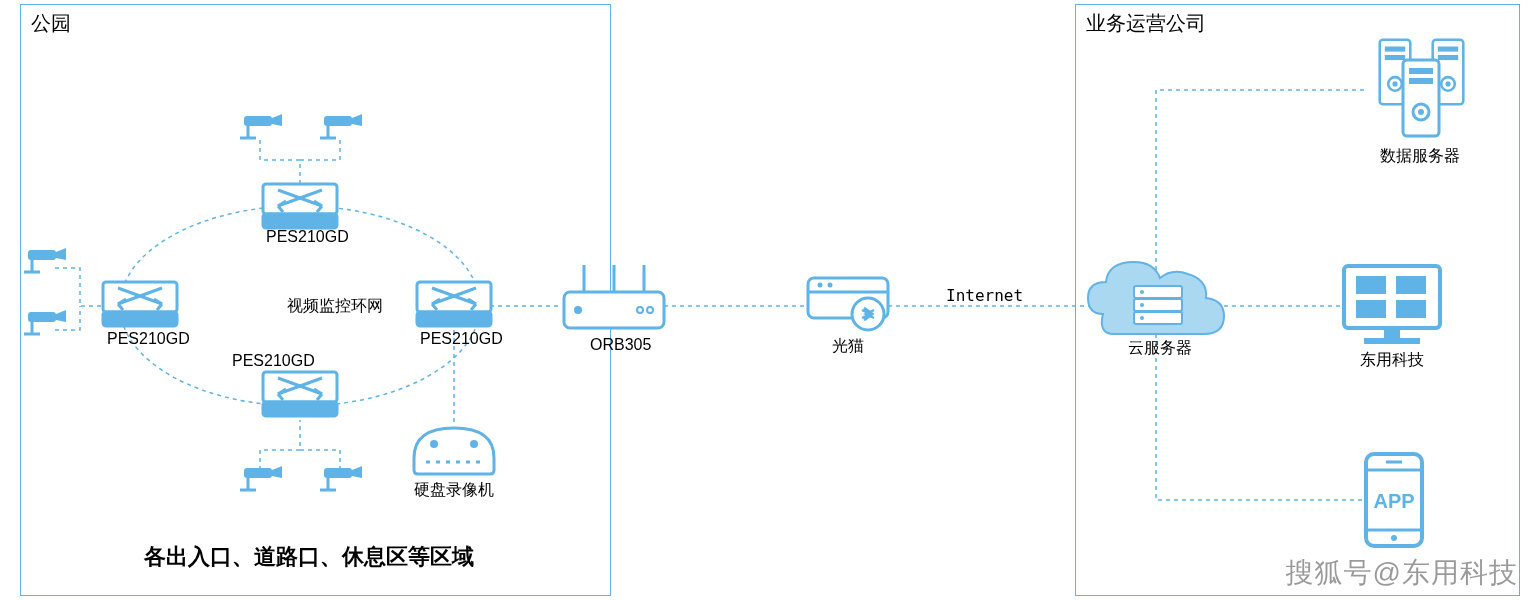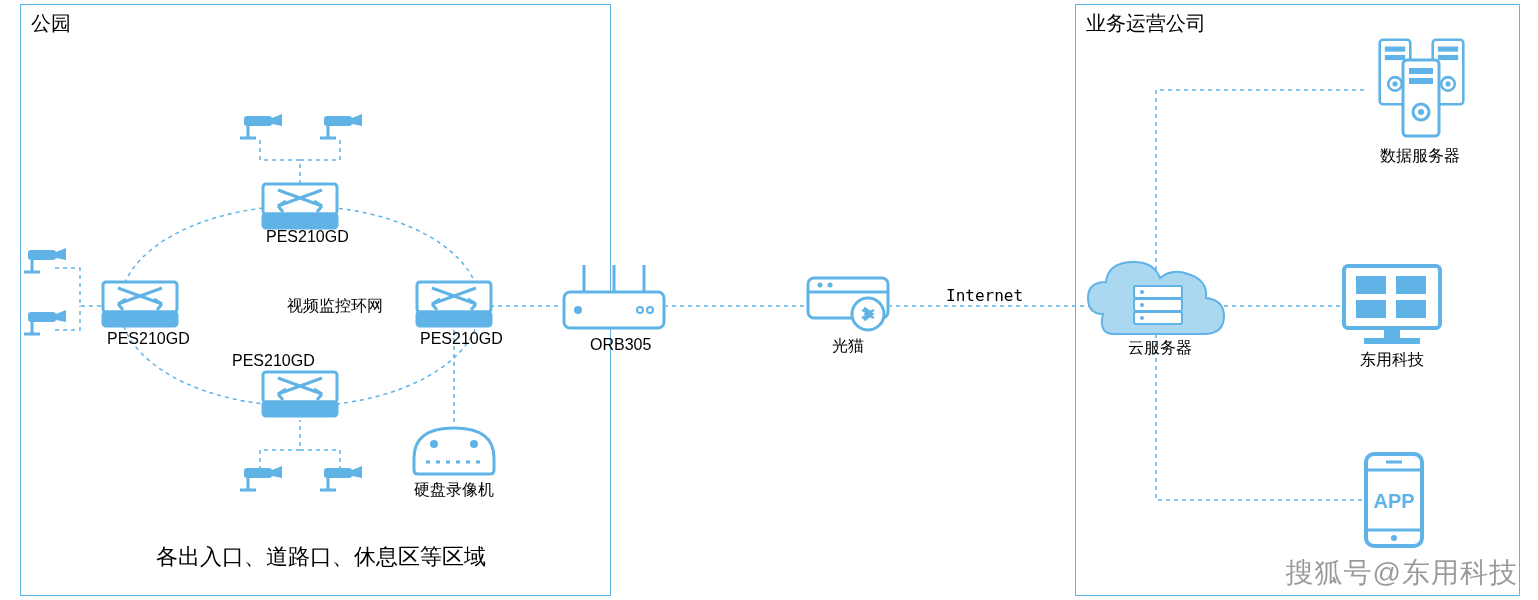--- a/index.html
+++ b/index.html
@@ -211,15 +211,15 @@
 <div class="lbl" style="left:232px; top:352px;">PES210GD</div>
 <div class="lbl" style="left:420px; top:330px;">PES210GD</div>
 <div class="lbl" style="left:590px; top:336px;">ORB305</div>
 <div class="lbl" style="left:414px; top:480px;">硬盘录像机</div>
 <div class="lbl" style="left:832px; top:336px;">光猫</div>
 <div class="lbl" style="left:946px; top:278px; font-family:Consolas,monospace;margin-top:8px;">Internet</div>
 <div class="lbl" style="left:1128px; top:338px;font-family:Liberation Serif, serif;">云服务器</div>
 <div class="lbl" style="left:1380px; top:146px;">数据服务器</div>
 <div class="lbl" style="left:1360px; top:350px;">东用科技</div>
 
-<div class="lbl big" style="left:156px; top:542px;">各出入口、道路口、休息区等区域</div>
+<div class="lbl big" style="left:144px; top:542px;font-weight:bold;">各出入口、道路口、休息区等区域</div>
 
 <div class="watermark">搜狐号@东用科技</div>
 
 </body></html>

